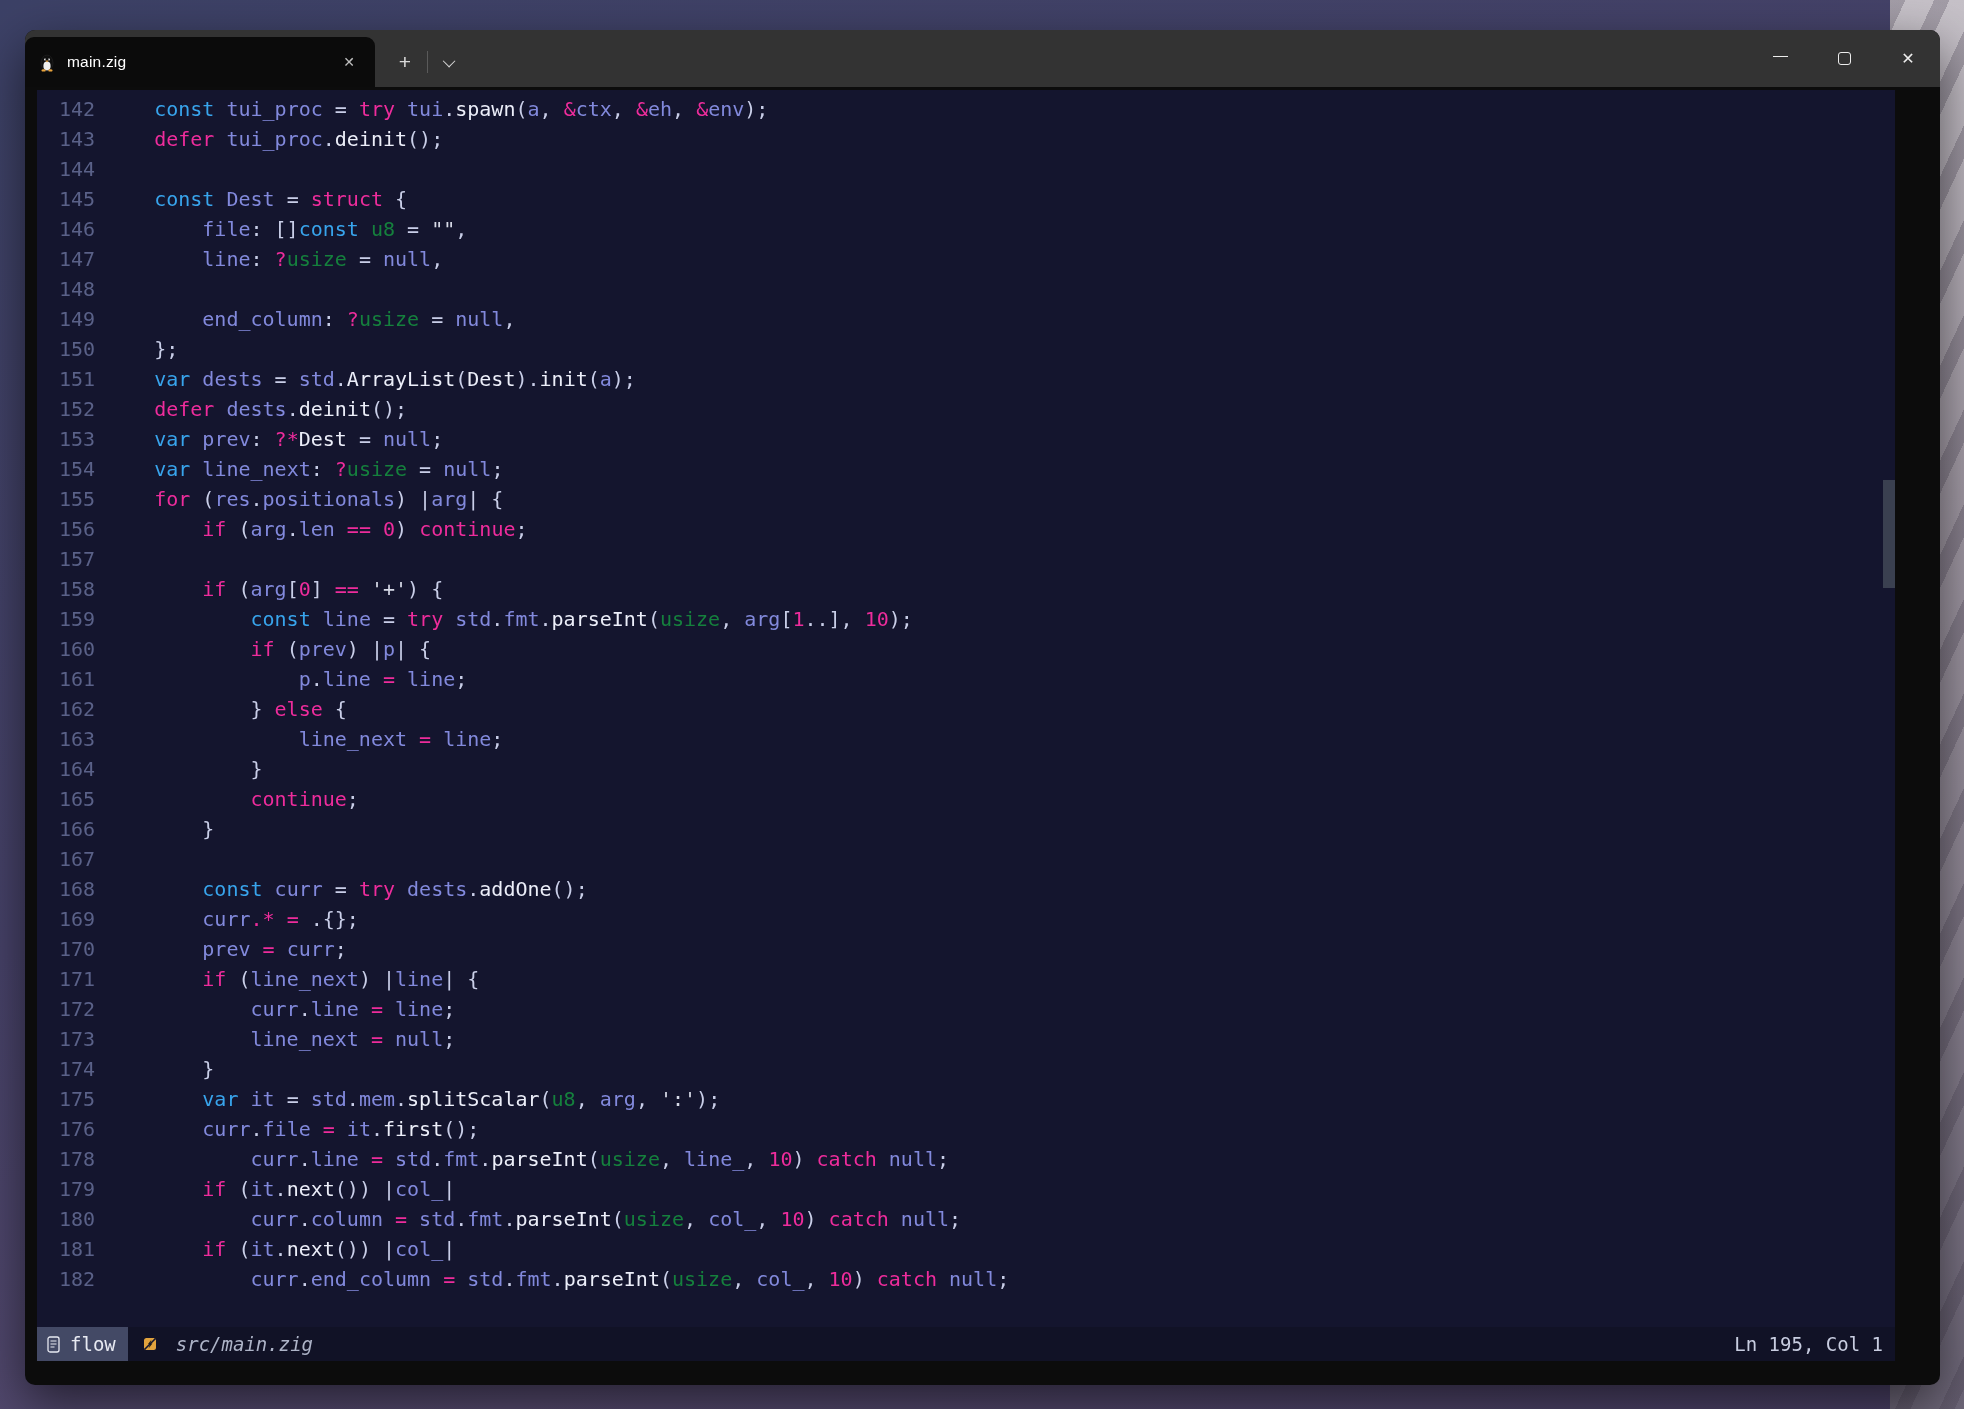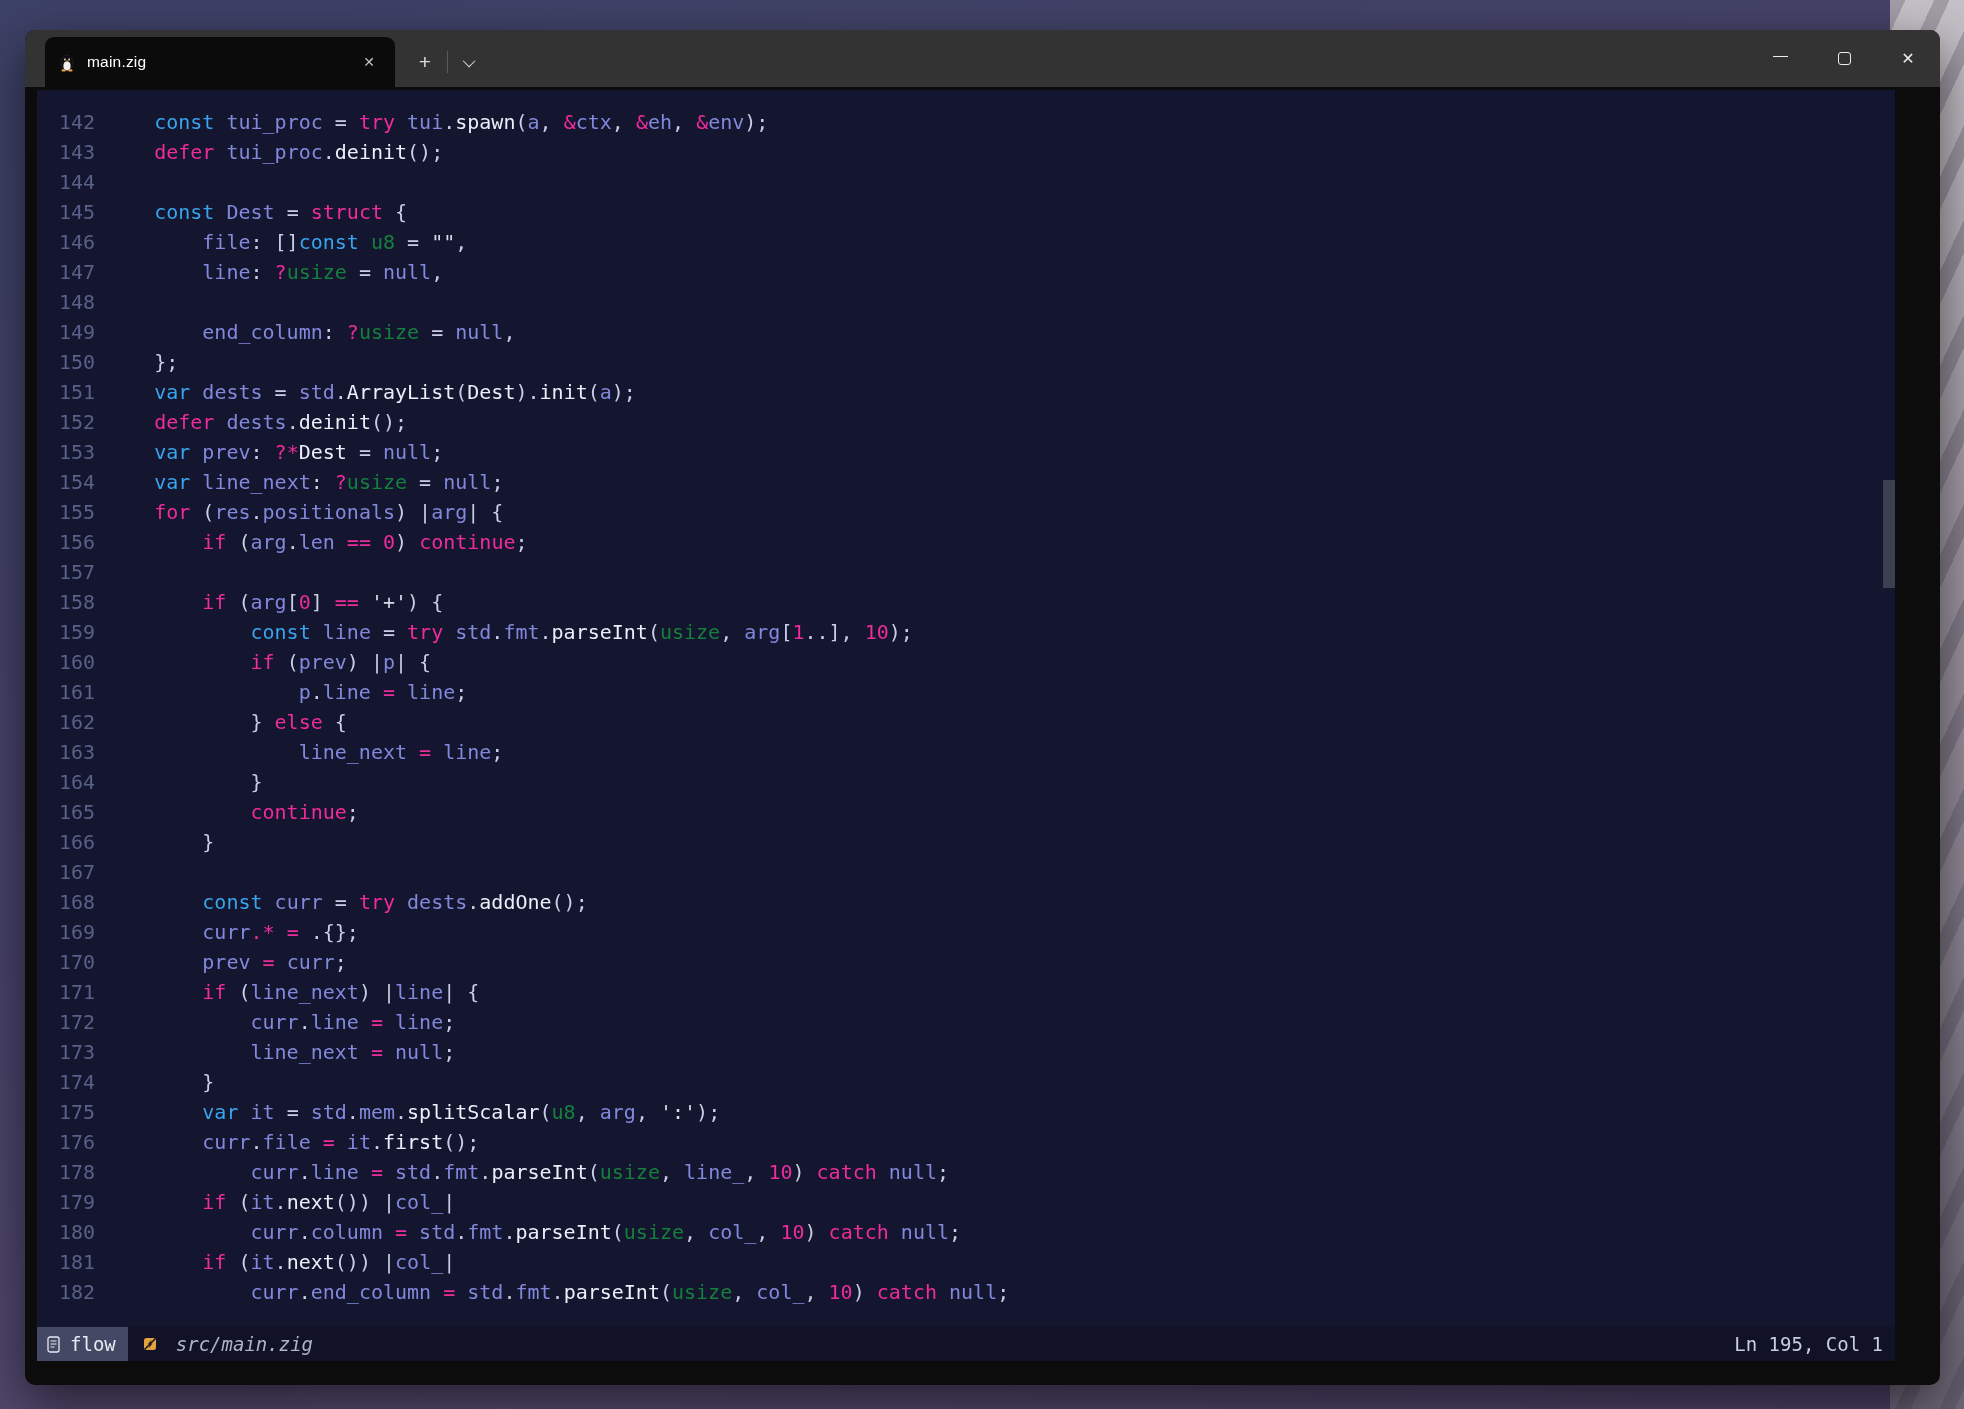--- a/index.html
+++ b/index.html
@@ -21,42 +21,42 @@
   
   .window {
     position:absolute; left:25px; top:30px; width:1915px; height:1355px;
     background:#0c0c0c; border-radius:10px; overflow:hidden;
     box-shadow:0 18px 50px rgba(0,0,0,.55);
   }
 
   
   .titlebar { position:relative; height:57px; background:#333333; display:flex; align-items:flex-end; }
   .tab {
-    position:relative; margin-left:20px; width:350px; height:50px;
+    position:relative; width:350px; height:50px;
     background:#0b0b0b; border-radius:9px 9px 0 0;
     display:flex; align-items:center; padding:0 14px; color:#fff;
   }
   .tab-title { margin-left:12px; font-size:15.5px; letter-spacing:.2px; color:#ffffff; flex:1; }
   .tab-close { font-size:14px; color:#c0c0c0; padding:2px 6px; border-radius:4px; cursor:default; }
   .bar-btn { color:#d8d8d8; display:flex; align-items:center; justify-content:center; height:34px; width:36px; margin-bottom:8px; border-radius:5px; }
   .new-tab { font-size:21px; margin-left:12px; }
   .bar-sep { width:1px; height:22px; background:#5a5a5a; margin:0 4px 14px 4px; }
   .chev { width:9px; height:9px; border-left:1.8px solid #d8d8d8; border-bottom:1.8px solid #d8d8d8; transform:rotate(-45deg) translateY(-2px); }
   .win-controls { margin-left:auto; align-self:flex-start; display:flex; height:100%; }
   .win-btn { width:64px; height:100%; display:flex; align-items:center; justify-content:center; color:#ededed; }
   .ic-min { display:block; width:15px; height:1px; border-bottom:1.7px solid #ededed; margin-top:-4px; }
   .ic-max { display:block; width:13px; height:13px; border:1.7px solid #ededed; border-radius:3px; }
   .ic-x { font-size:16px; line-height:1; }
 
   
   .term {
     position:absolute; left:12px; right:45px; top:60px; bottom:24px;
     background:#14152e; display:flex; flex-direction:column;
   }
-  .code-area { position:relative; flex:1; overflow:hidden; padding-top:17px;
+  .code-area { position:relative; flex:1; overflow:hidden; padding-top:4px;
     font-family:"DejaVu Sans Mono", monospace; font-size:20px; }
   .line { display:flex; height:30px; line-height:30px; white-space:pre; }
   .num { width:58px; text-align:right; color:#5a6188; flex:0 0 auto; }
   .code { padding-left:11px; color:#c9cee8; }
   .tk-d { color:#c9cee8; }
   .tk-k { color:#38a4ec; }
   .tk-t { color:#15803d; }
   .tk-p { color:#ee2c9c; }
   .tk-i { color:#8289dc; }
   .tk-w { color:#eceef9; }

